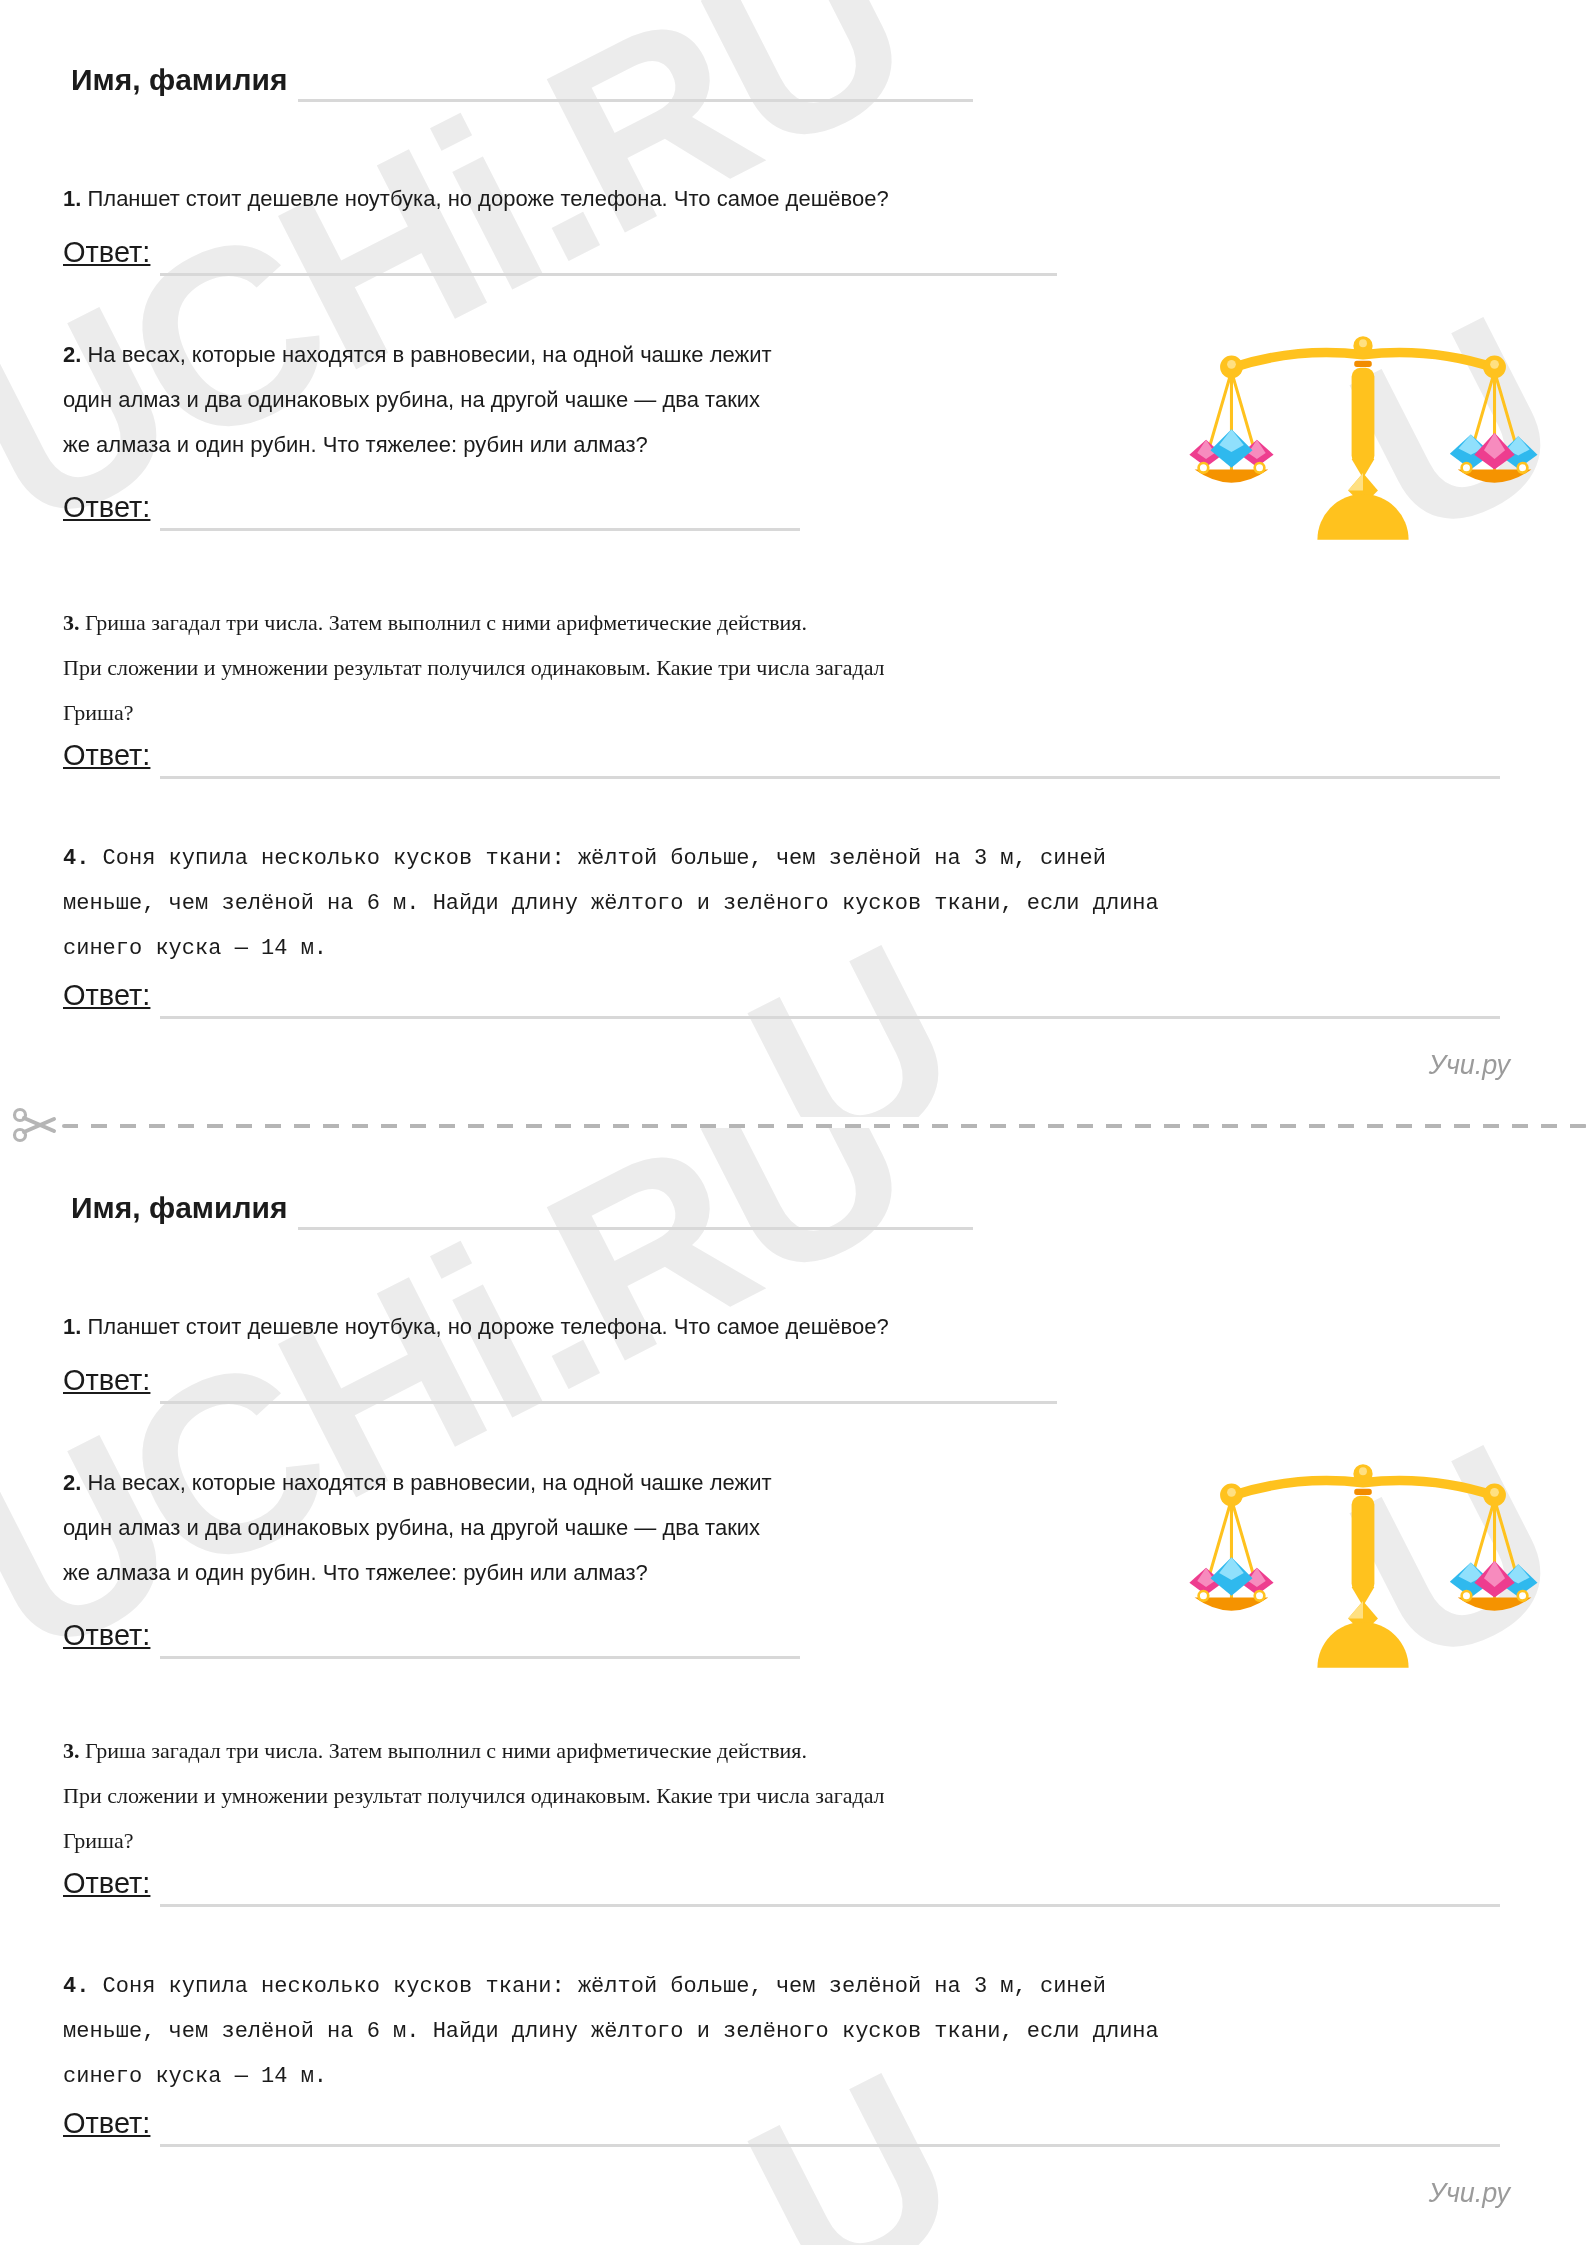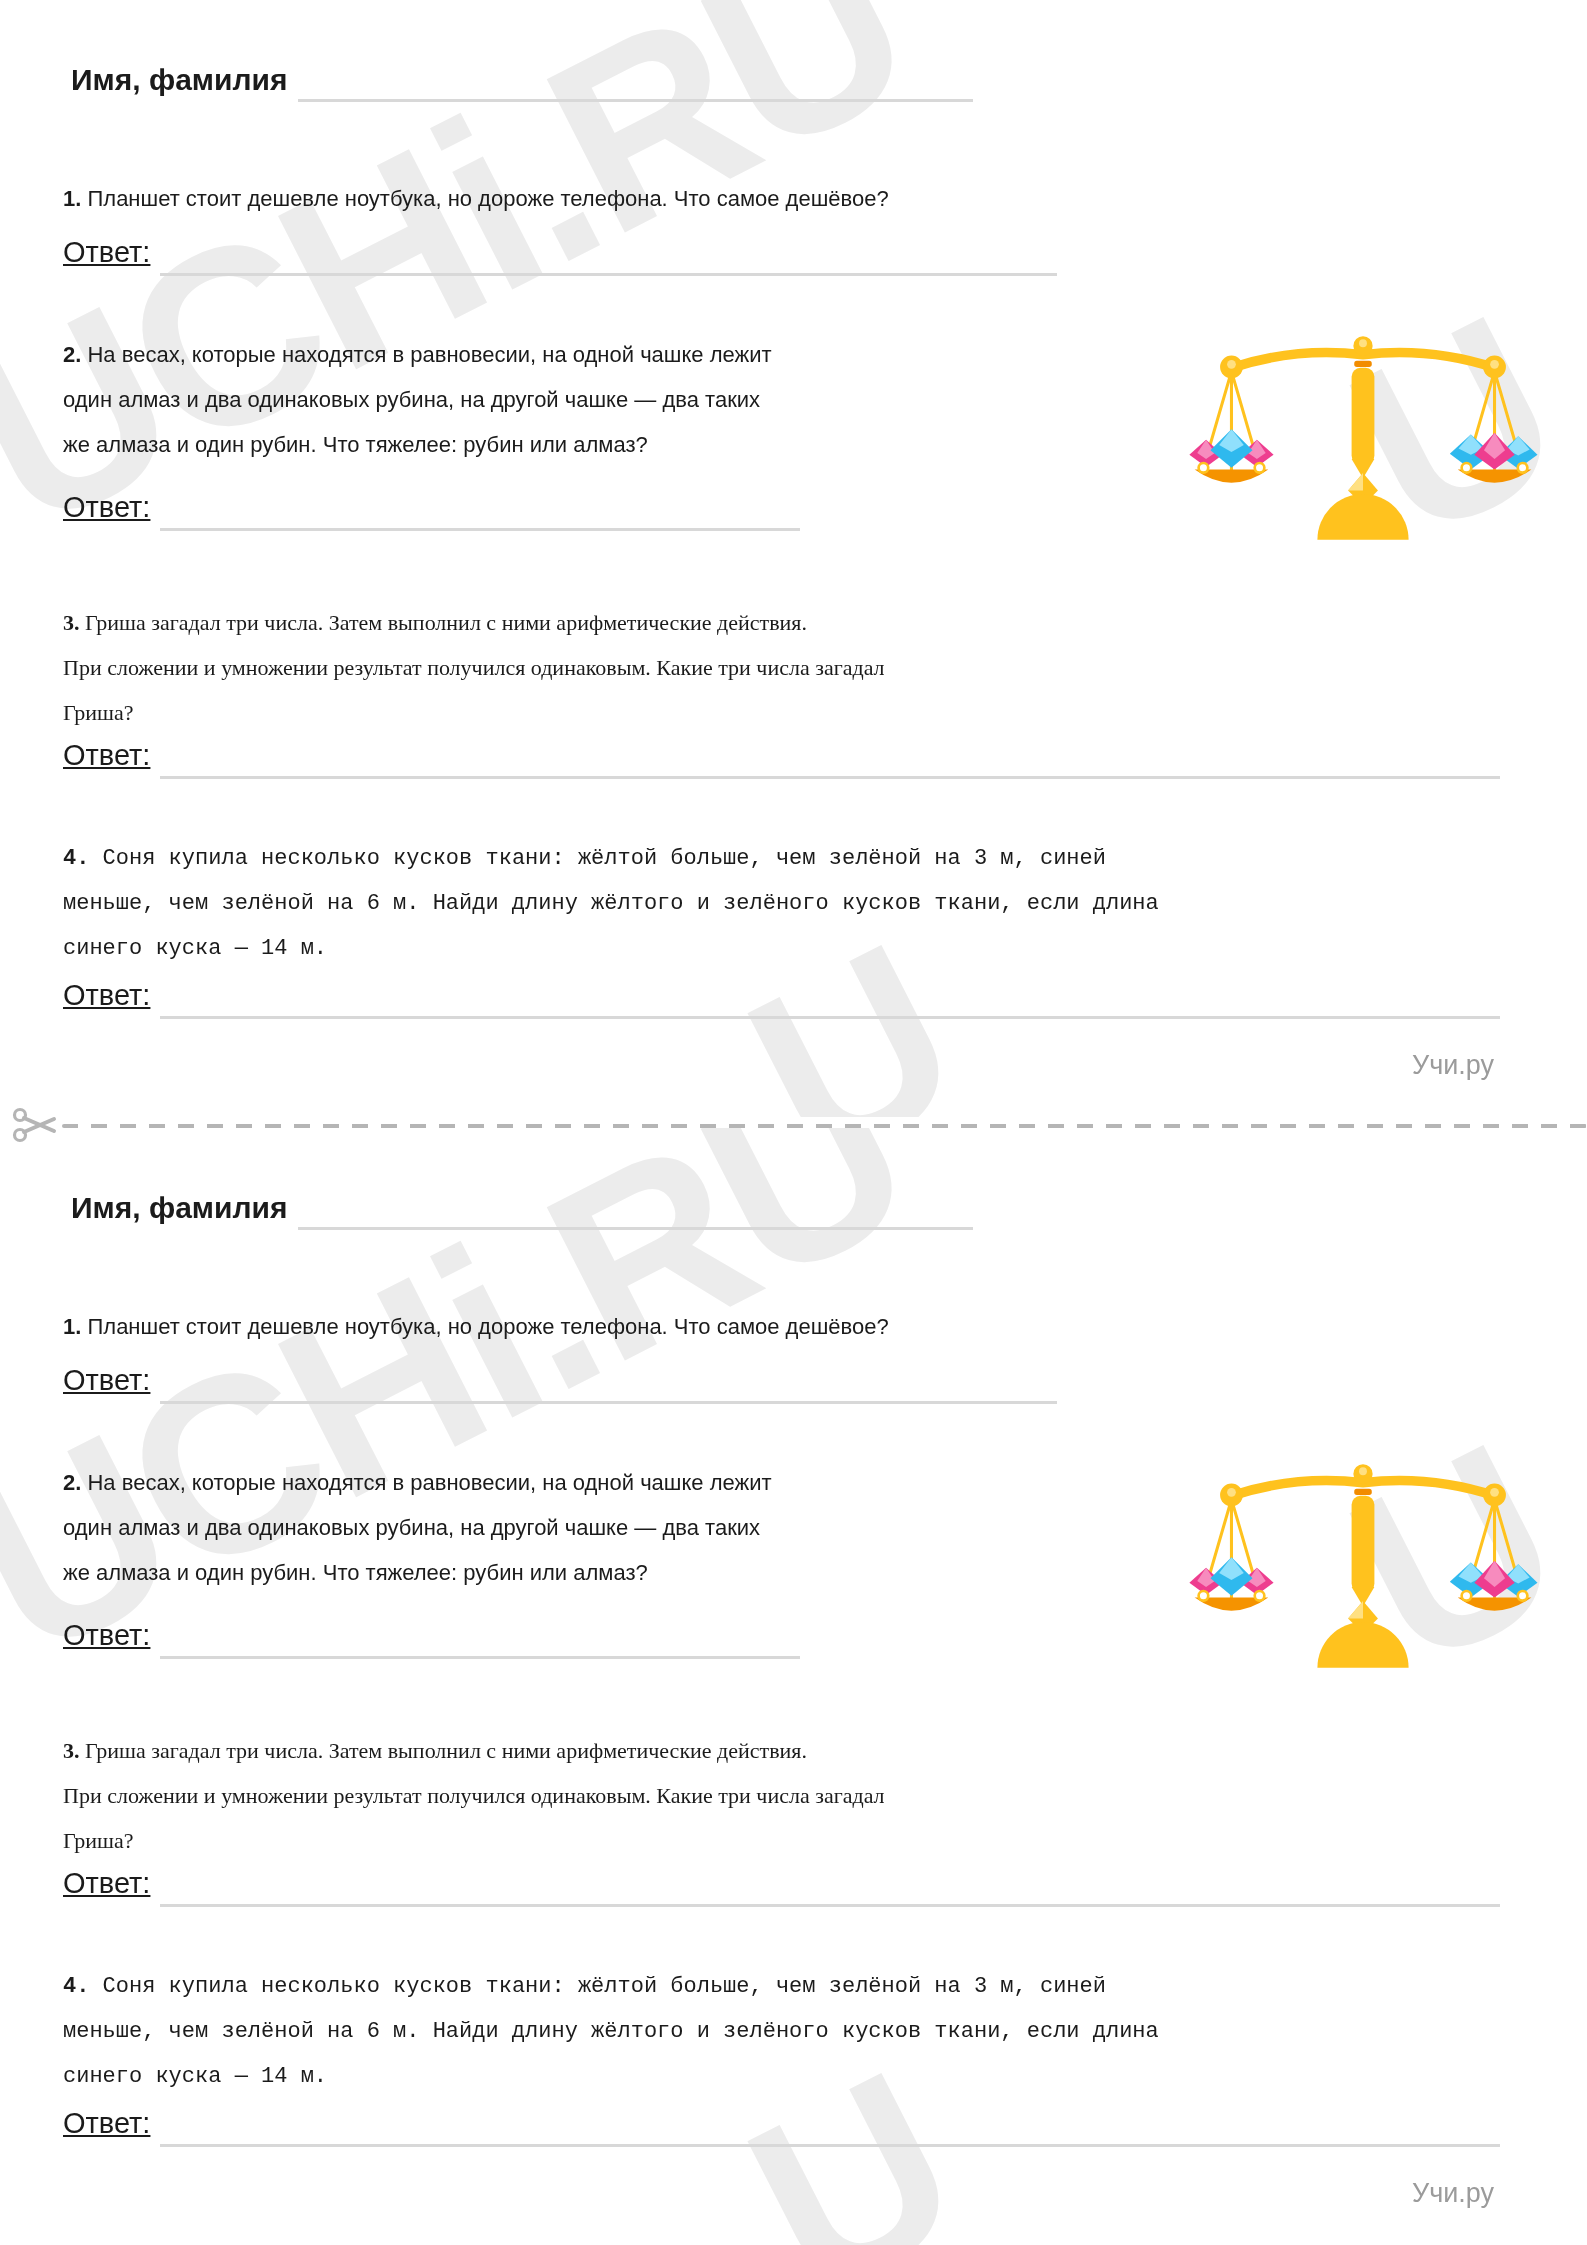--- a/index.html
+++ b/index.html
@@ -72,22 +72,22 @@
     display:flex;align-items:flex-end;z-index:1;
     font-size:29px;
   }
   .ans .ans-label{line-height:1.1;padding-bottom:7px;text-decoration:underline;}
   .ans1{top:232px;width:994px;}
   .ans2{top:487px;width:737px;}
   .ans3{top:735px;width:1437px;}
   .ans4{top:975px;width:1437px;}
 
   .brand{
-    position:absolute;right:93px;top:1050px;
-    font-size:27px;color:var(--muted);z-index:1;
+    position:absolute;right:77px;top:1050px;
+    font-size:27px;color:var(--muted);z-index:1;font-style:italic;
   }
 
   .scale{
     position:absolute;left:1185px;top:327px;
     width:356px;height:222px;z-index:1;
   }
 
   
   .cutline{position:absolute;left:0;top:1100px;width:1587px;height:48px;z-index:2;}
   .scissors{position:absolute;left:12px;top:4px;width:46px;height:42px;}

